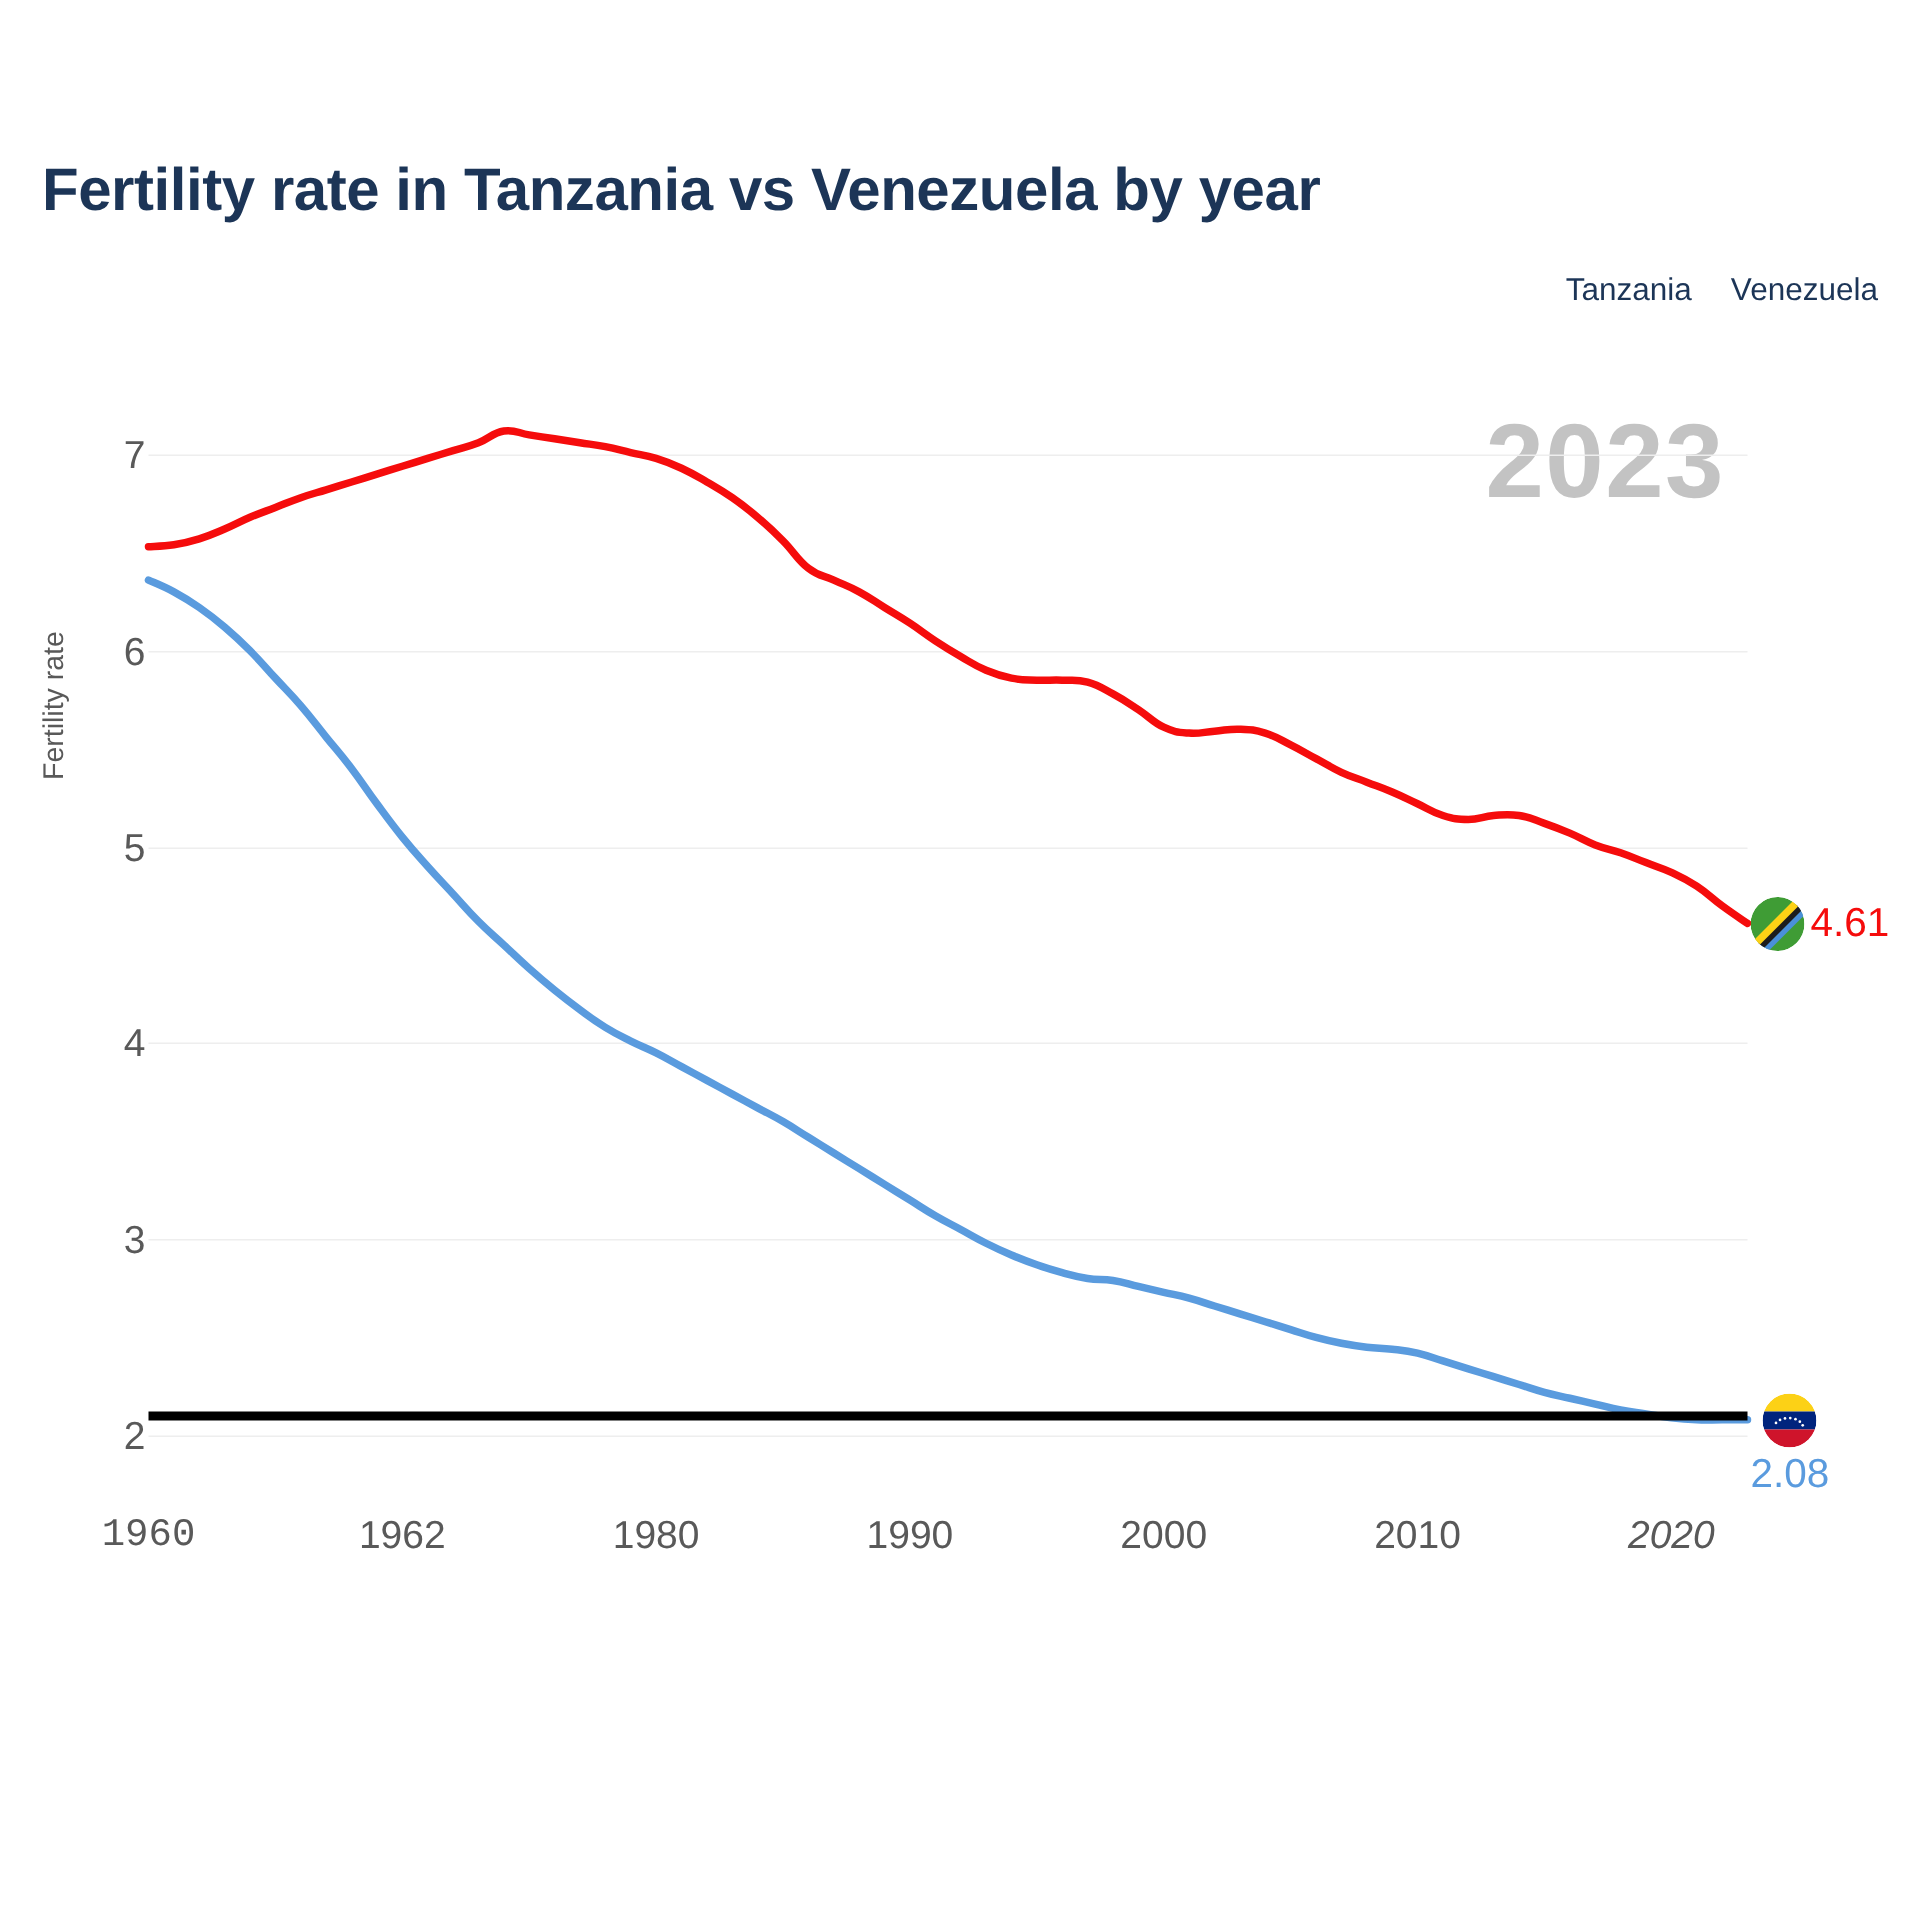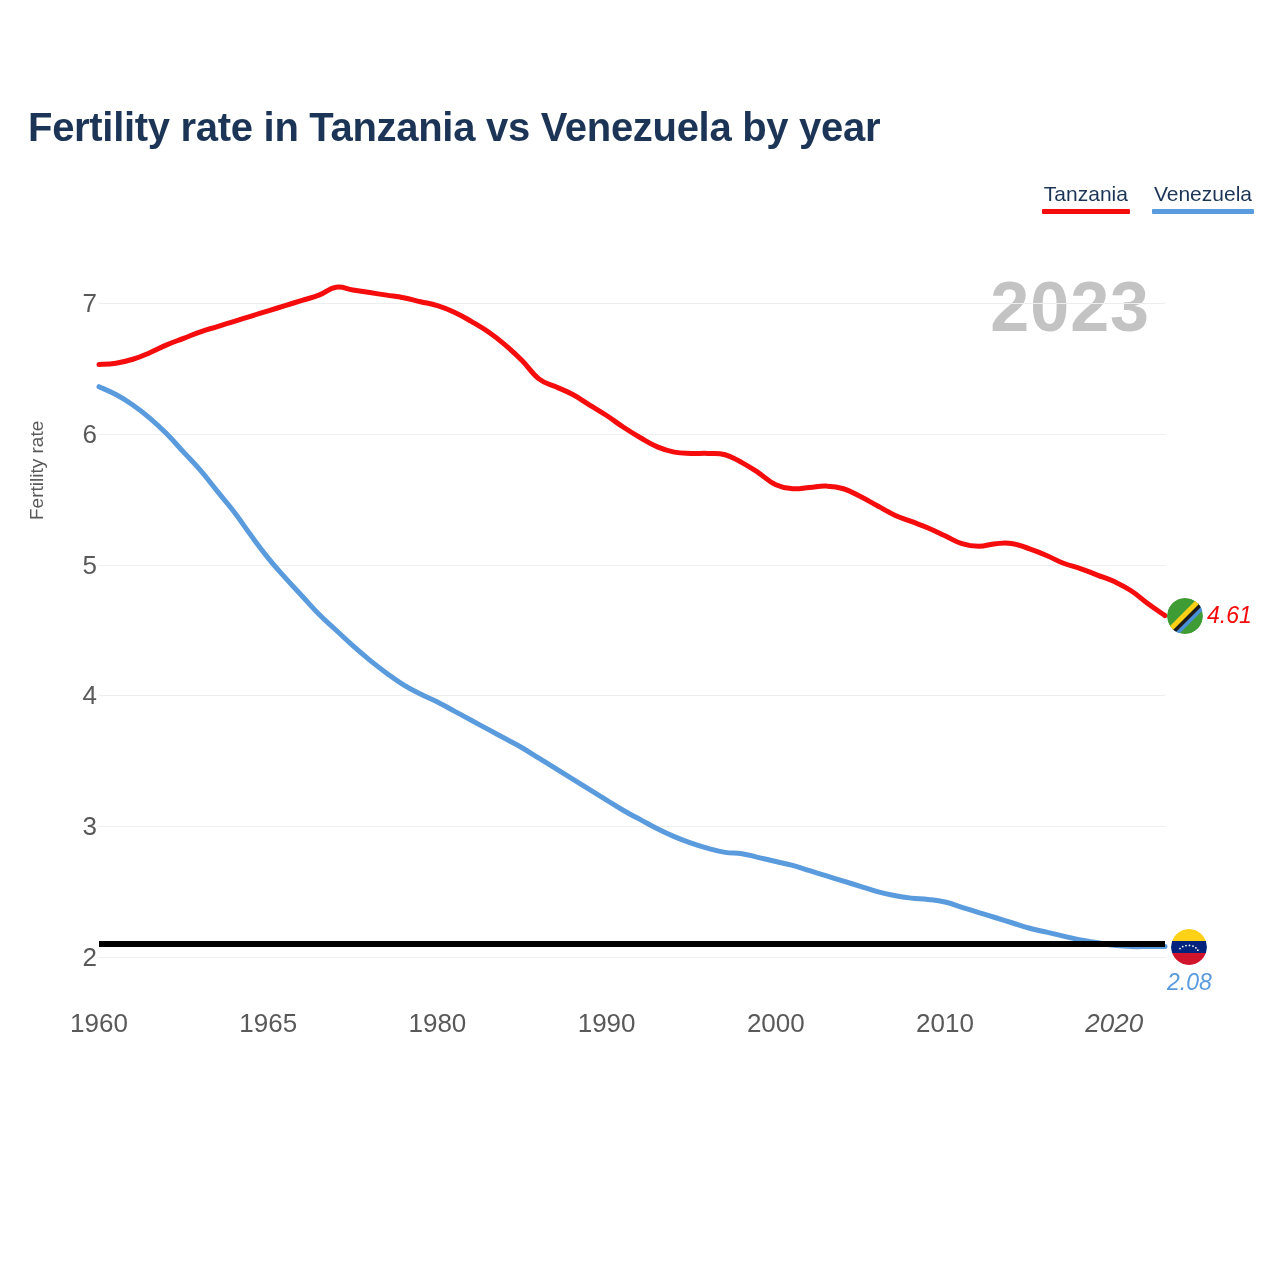--- a/index.html
+++ b/index.html
@@ -35,21 +35,21 @@
   .legend {
     position: absolute;
     right: 26px;
     top: 182px;
     display: flex;
     gap: 22px;
     align-items: flex-start;
   }
   .legend-item {
     display: flex;
-    flex-direction: column;
+    flex-direction: row;
     align-items: center;
     cursor: pointer;
   }
   .legend-label {
     font-size: 21px;
     color: #1c3557;
     line-height: 24px;
     padding: 0 2px;
   }
   .legend-rule {
@@ -129,24 +129,23 @@
   }
   .flag-dot {
     width: 36px;
     height: 36px;
     border-radius: 50%;
     overflow: hidden;
     position: relative;
     flex: none;
   }
   .end-value {
-    font-size: 23px;
+    font-size: 27px;
     line-height: 27px;
     white-space: nowrap;
-    font-style: italic;
   }
   
   .footer {
     position: absolute;
     left: 38px;
     top: 1082px;
     font-size: 22px;
     color: #555555;
     line-height: 42px;
   }
@@ -194,22 +193,22 @@
 
   <div id="yticks">
       <div class="ytick" style="top: 957px;">2</div>
       <div class="ytick" style="top: 826.2px;">3</div>
       <div class="ytick" style="top: 695.4px;">4</div>
       <div class="ytick" style="top: 564.6px;">5</div>
       <div class="ytick" style="top: 433.8px;">6</div>
       <div class="ytick" style="top: 303px;">7</div>
     </div>
   <div id="xticks">
-      <div class="xtick" style="left: 99px;">1960</div>
-      <div class="xtick" style="left: 268.206px;">1965</div>
+      <div class="xtick" style="left: 99px; font-family: Liberation Mono, monospace;">1960</div>
+      <div class="xtick" style="left: 268.206px;">1962</div>
       <div class="xtick" style="left: 437.413px;">1980</div>
       <div class="xtick" style="left: 606.619px;">1990</div>
       <div class="xtick" style="left: 775.825px;">2000</div>
       <div class="xtick" style="left: 945.032px;">2010</div>
       <div class="xtick" style="left: 1114.24px; font-style: italic;">2020</div>
     </div>
 
   <div class="end-marker" id="end-marker-tanzania" style="left: 1167px; top: 597.612px;">
     <span class="flag-dot">
       <svg viewBox="0 0 36 36" width="36" height="36">

